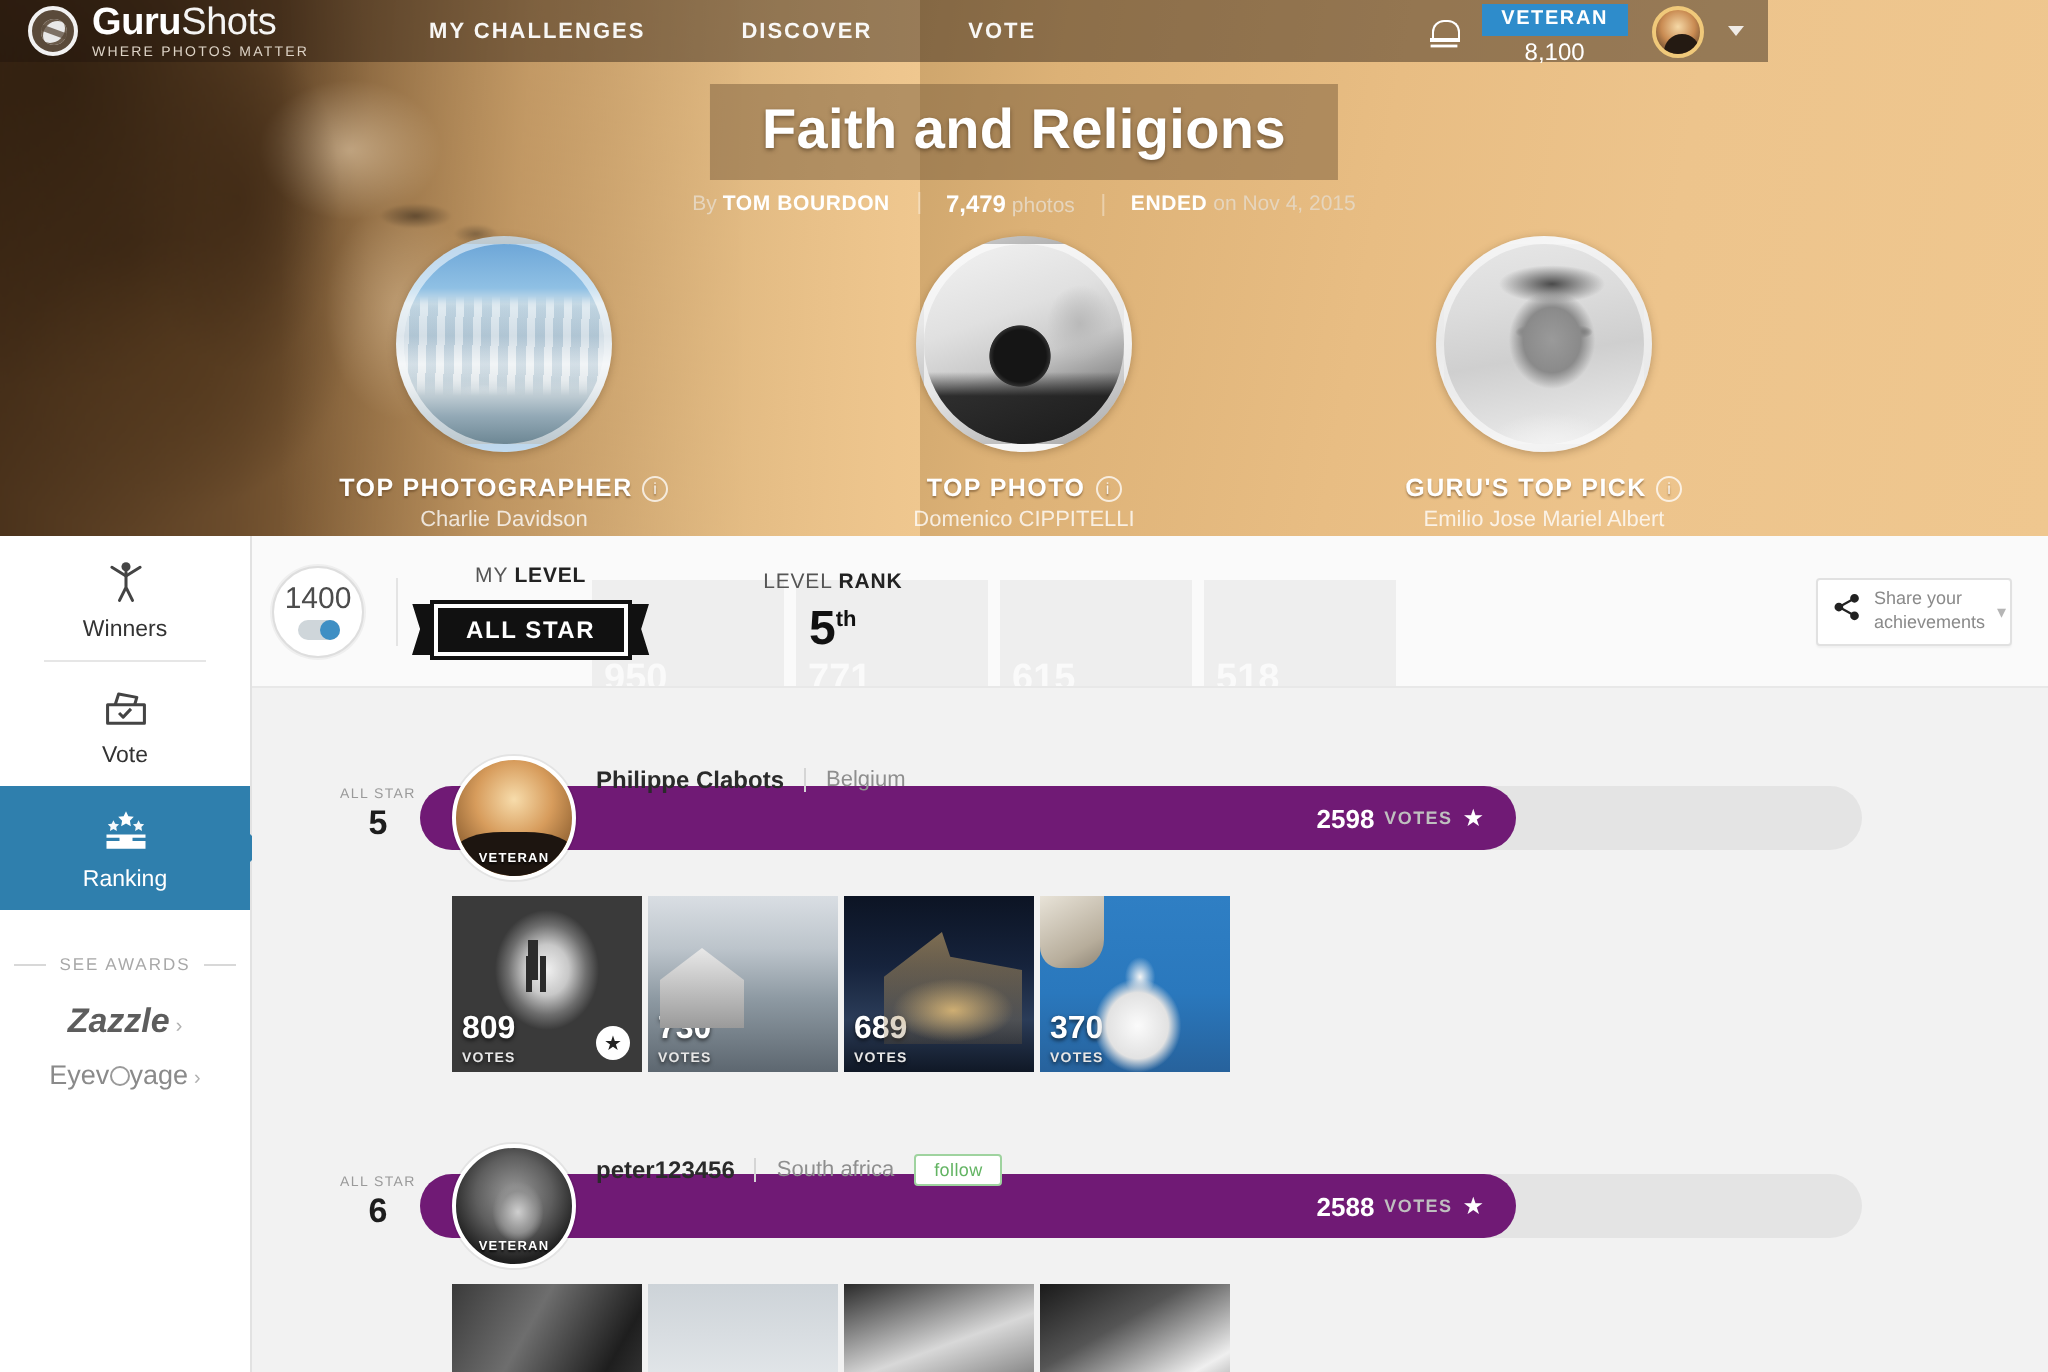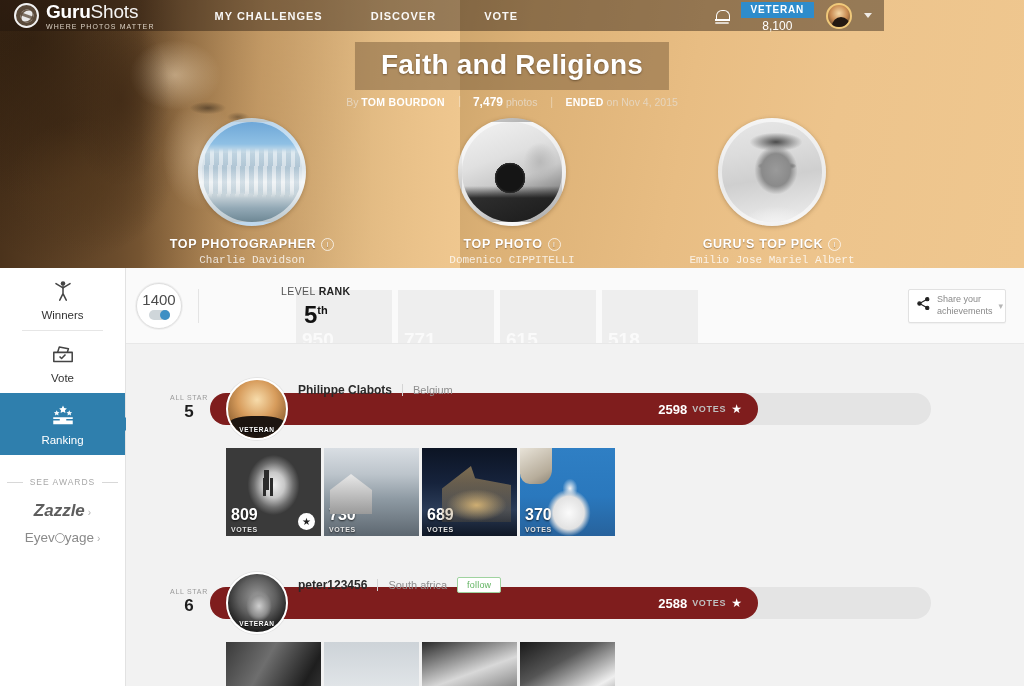--- a/index.html
+++ b/index.html
@@ -117,21 +117,21 @@
   .w-title {
     margin-top: 11px; font-size: 12.5px; font-weight: bold; color: #fff;
     letter-spacing: .7px; text-shadow: 0 1px 1px rgba(90,60,30,.5);
     display: flex; align-items: center; justify-content: center; gap: 5px;
   }
   .w-info {
     width: 13px; height: 13px; border-radius: 50%;
     border: 1px solid rgba(255,255,255,.75); color: rgba(255,255,255,.9);
     font-size: 8px; font-weight: normal; line-height: 11px; text-align: center;
   }
-  .w-name { margin-top: 3px; font-size: 11px; color: rgba(255,255,255,.78); font-family: Liberation Mono, monospace; }
+  .w-name { margin-top: 3px; font-size: 11px; color: rgba(255,255,255,.78); }
 
   
   .topnav {
     position: absolute; left: 0; top: 0; width: 884px; height: 31px;
     background: rgba(30,20,12,.42); z-index: 20;
     display: flex; align-items: center;
   }
   .brand { display: flex; align-items: center; margin-left: 14px; }
   .brand-logo {
     width: 25px; height: 25px; border-radius: 50%;
@@ -302,21 +302,21 @@
   .rank-col .tier { font-size: 7px; color: #9a9a9a; letter-spacing: .7px; }
   .rank-col .pos { font-size: 17px; font-weight: bold; color: #1d1d1d; margin-top: 1px; }
 
   .bar-wrap {
     position: absolute; left: 42px; top: 15px; right: 93px; height: 32px;
   }
   .bar-track {
     position: absolute; inset: 0; background: #e4e4e4; border-radius: 16px;
   }
   .bar-fill {
-    position: absolute; left: 0; top: 0; bottom: 0; background: #7f1d1d;
+    position: absolute; left: 0; top: 0; bottom: 0; background: #701a75;
     border-radius: 16px; display: flex; align-items: center;
     justify-content: flex-end; padding-right: 16px; gap: 5px;
   }
   .bar-votes { font-size: 13px; font-weight: bold; color: #fff; }
   .bar-vlabel { font-size: 9px; color: #bfbfbf; letter-spacing: .7px; font-weight: bold; }
   .star { color: #fff; font-size: 12px; }
   .minus {
     position: absolute; left: 48px; top: 50%; transform: translateY(-50%);
     width: 11px; height: 2px; background: #b9b9b9; z-index: 3;
   }
@@ -554,20 +554,26 @@
       </div>
     </div>
 
     <div class="lvl-circle">
       <span class="n">1400</span>
       <span class="toggle"></span>
     </div>
 
     <div class="vdiv"></div>
 
+    <div class="stat-block">
+      <div class="stat-label">
+        <span>MY </span><b>LEVEL</b>
+      </div>
+      <div class="ribbon">ALL STAR</div>
+    </div>
 
     <div class="stat-block" style="margin-left:66px">
       <div class="stat-label">
         <span>LEVEL </span><b>RANK</b>
       </div>
       <div class="rank-num">
         <span>5</span><sup>th</sup>
       </div>
     </div>
 

